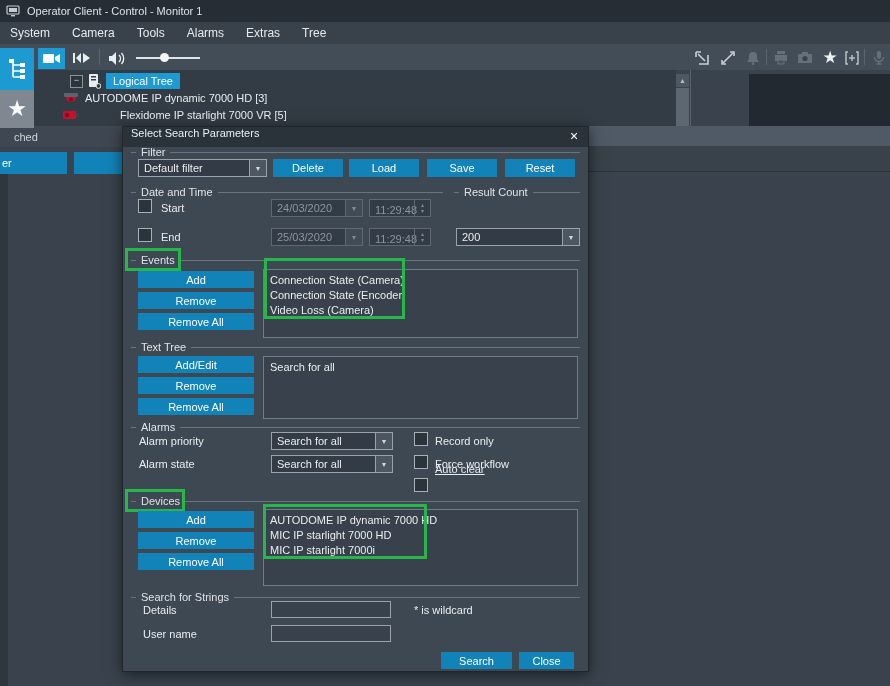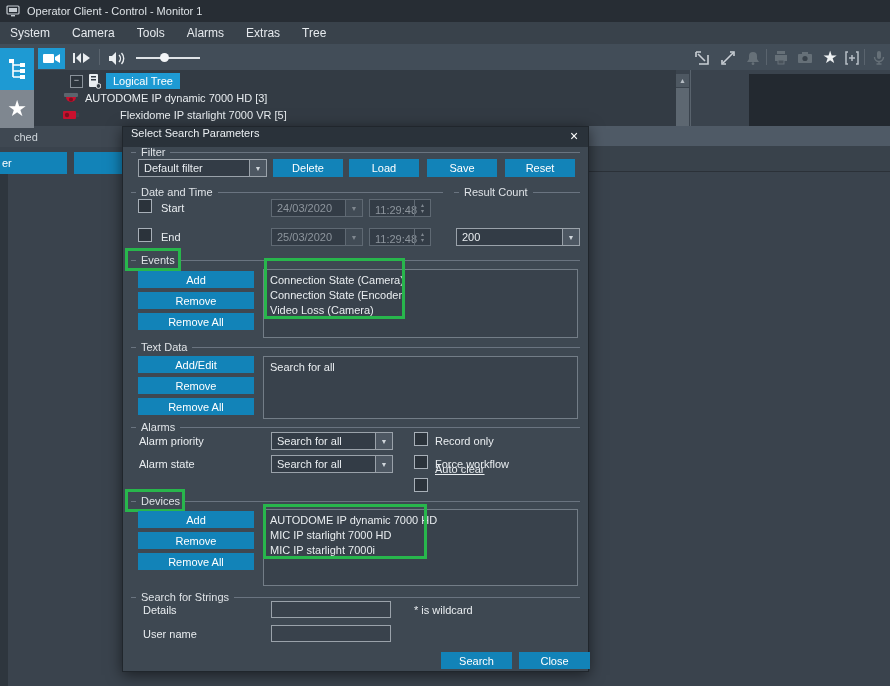--- a/index.html
+++ b/index.html
@@ -295,21 +295,21 @@
     <div class="btn sm" style="left:15px;top:165px;width:116px;">Remove</div>
     <div class="btn sm" style="left:15px;top:186px;width:116px;">Remove All</div>
     <div class="listbox" style="left:140px;top:142px;width:315px;height:69px;">
       <div>Connection State (Camera)</div>
       <div>Connection State (Encoder)</div>
       <div>Video Loss (Camera)</div>
     </div>
     <div class="greenbox" style="left:141px;top:131px;width:141px;height:61px;"></div>
 
     <div class="ghead" style="left:8px;top:214px;width:449px;">
-      <span>Text Data</span>
+      <span>Text Tree</span>
     </div>
     <div class="btn sm" style="left:15px;top:229px;width:116px;">Add/Edit</div>
     <div class="btn sm" style="left:15px;top:250px;width:116px;">Remove</div>
     <div class="btn sm" style="left:15px;top:271px;width:116px;">Remove All</div>
     <div class="listbox" style="left:140px;top:229px;width:315px;height:63px;">
       <div>Search for all</div>
     </div>
 
     <div class="ghead" style="left:8px;top:294px;width:449px;">
       <span>Alarms</span>
@@ -352,16 +352,16 @@
     <div class="ghead" style="left:8px;top:464px;width:449px;">
       <span>Search for Strings</span>
     </div>
     <div class="lbl" style="left:20px;top:477px;">Details</div>
     <div class="inp" style="left:148px;top:474px;width:120px;"></div>
     <div class="lbl" style="left:291px;top:477px;">* is wildcard</div>
     <div class="lbl" style="left:20px;top:501px;">User name</div>
     <div class="inp" style="left:148px;top:498px;width:120px;"></div>
 
     <div class="btn sm" style="left:318px;top:525px;width:71px;">Search</div>
-    <div class="btn sm" style="left:396px;top:525px;width:71px;">Close</div>
+    <div class="btn sm" style="left:396px;top:525px;width:55px;">Close</div>
   </div>
 
 </div>
 
 </body></html>

